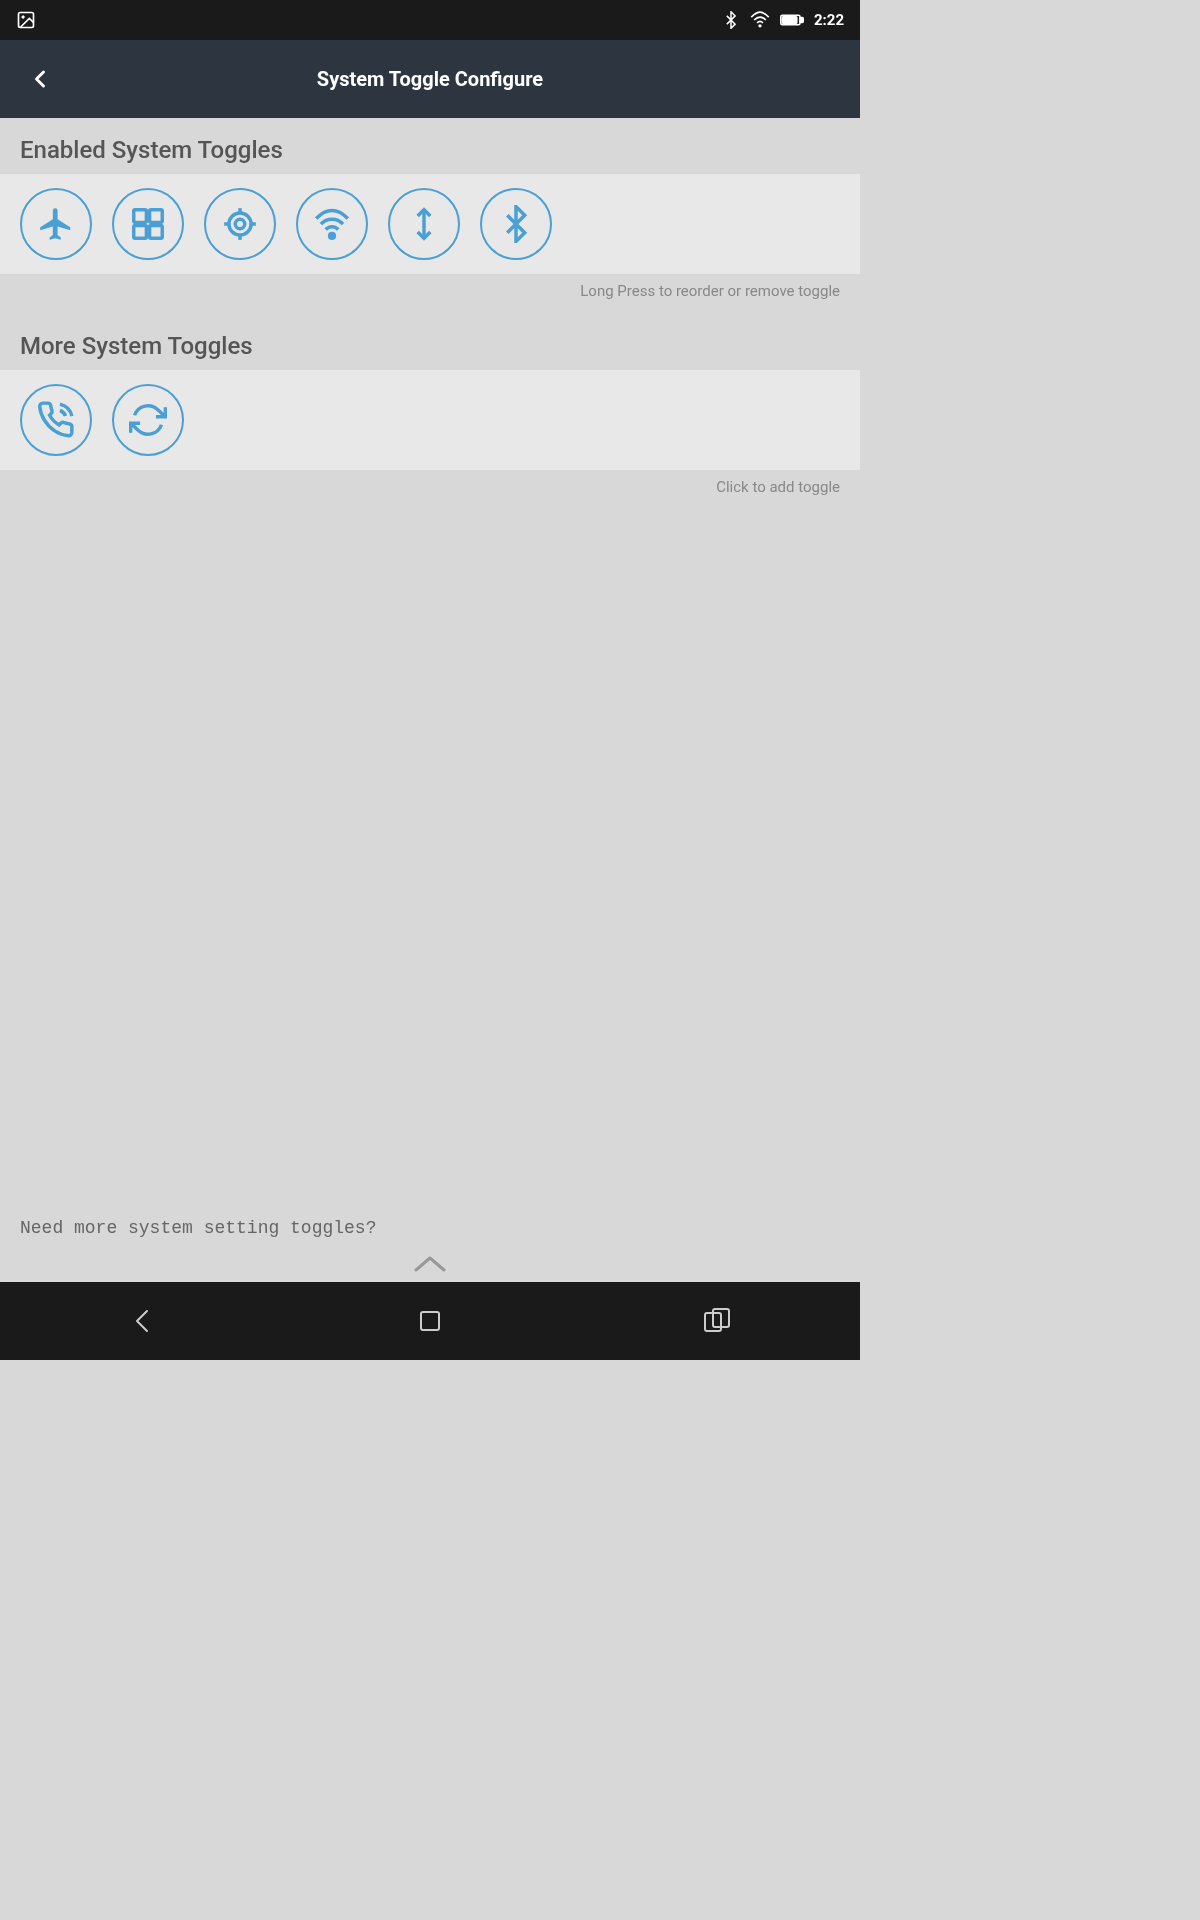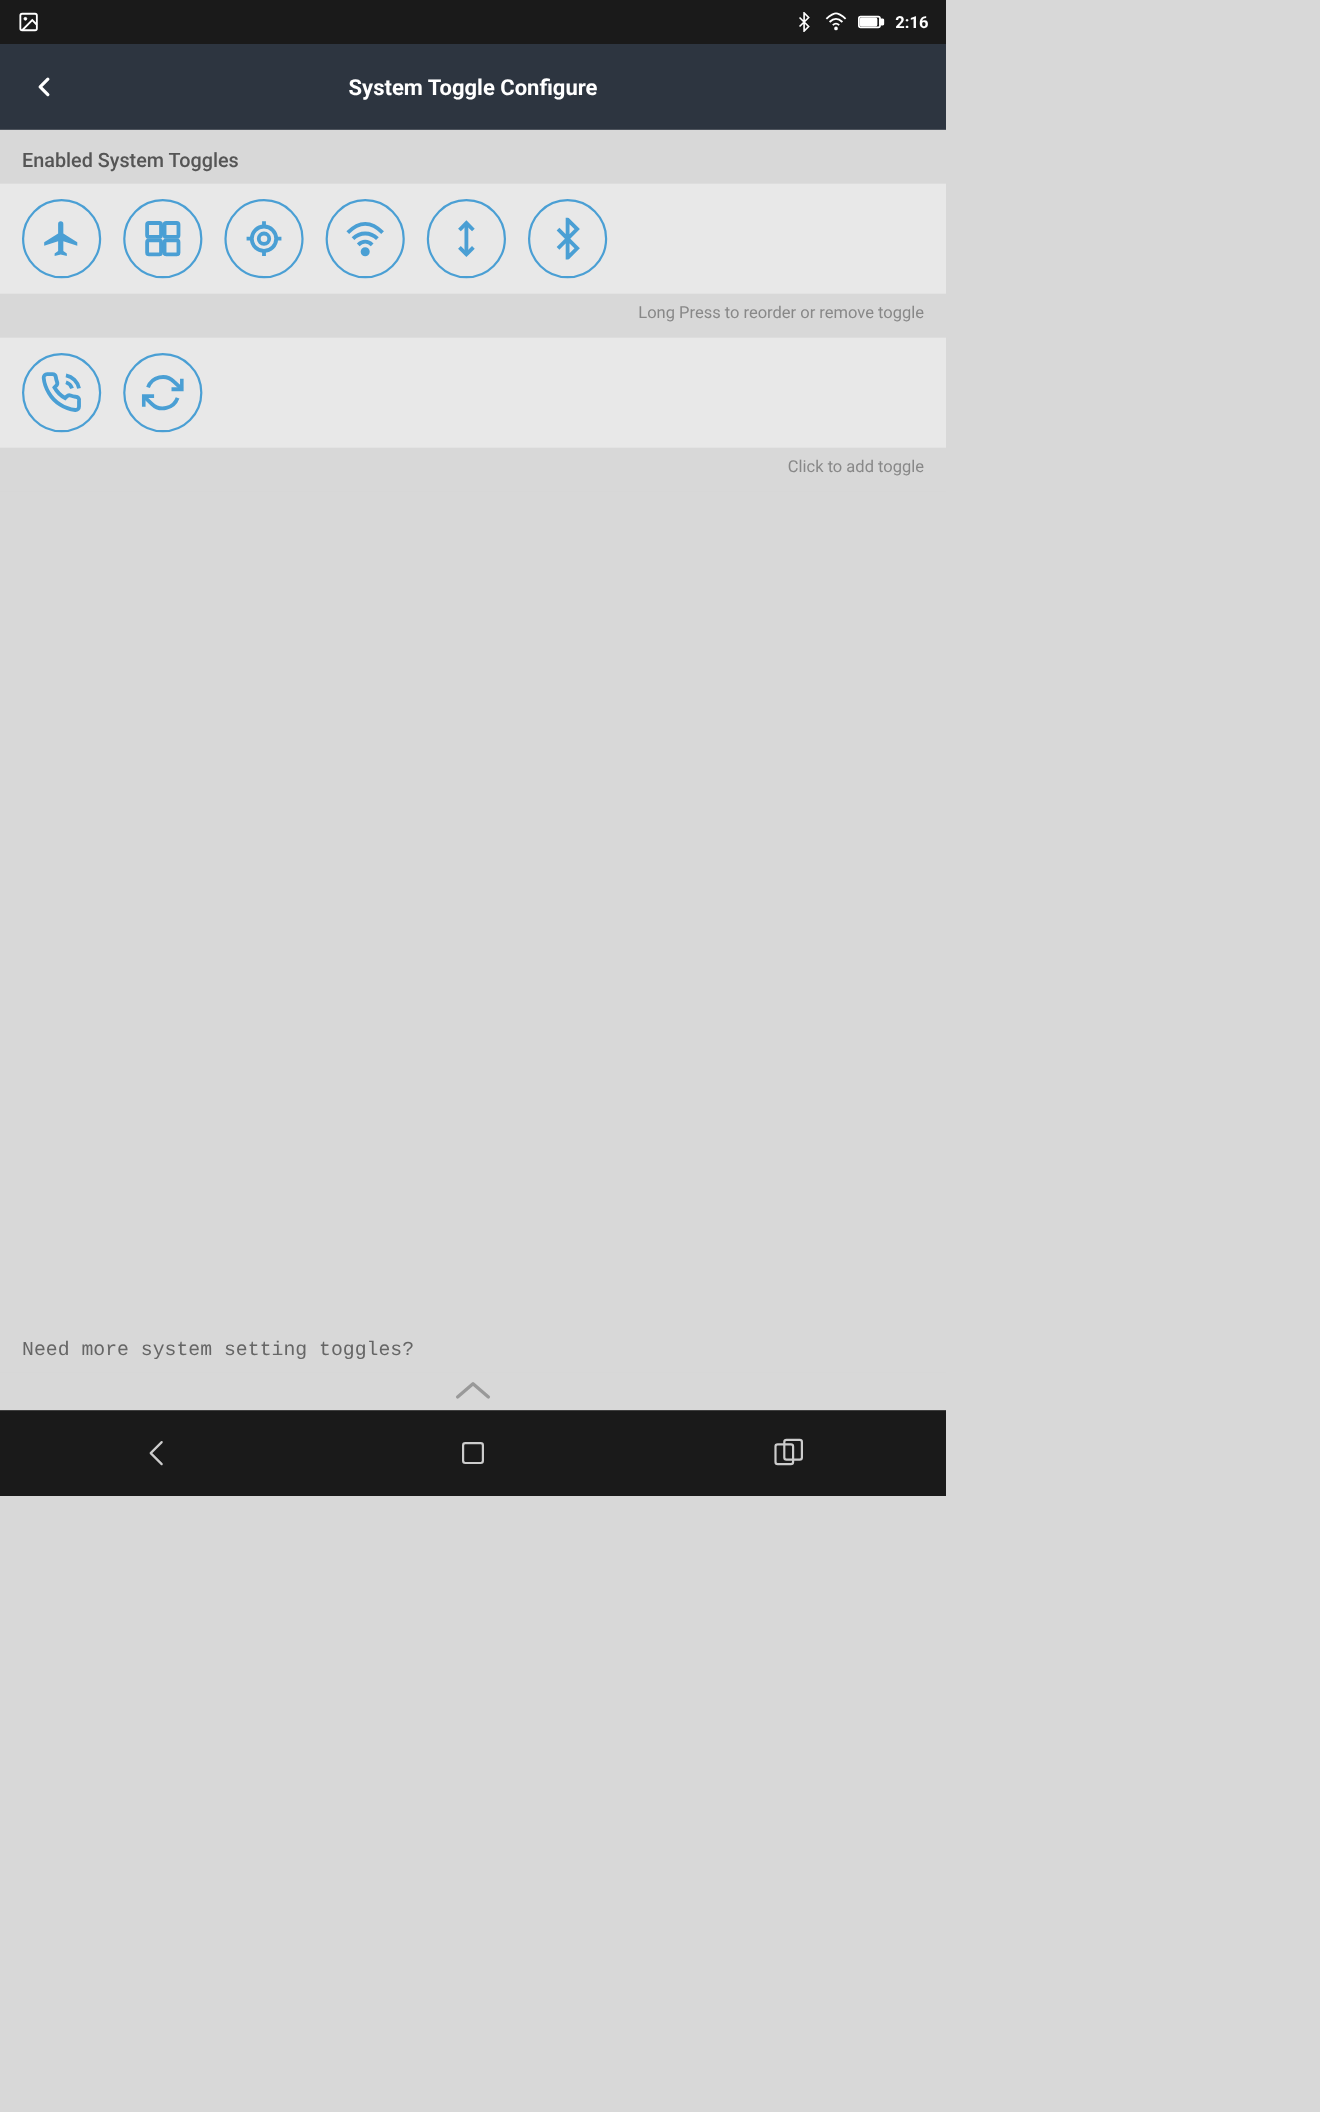--- a/index.html
+++ b/index.html
@@ -65,21 +65,21 @@
       transform: translateX(-50%);
     }
 
     
     .main-content {
       background: #d8d8d8;
       padding: 0;
     }
 
     .section-title {
-      font-size: 18px;
+      font-size: 24px;
       color: #555;
       font-weight: 500;
       padding: 18px 20px 10px 20px;
     }
 
     .toggles-container {
       background: #e8e8e8;
       margin: 0 0;
       padding: 14px 20px;
       display: flex;
@@ -227,21 +227,21 @@
       <path d="M5 12c2-2 4.5-3.5 7-3.5s5 1.5 7 3.5"></path>
       <path d="M8.5 15.5c1-1 2.2-1.8 3.5-1.8s2.5.8 3.5 1.8"></path>
       <circle cx="12" cy="19" r="1" fill="white"></circle>
     </svg>
 
     <svg width="24" height="18" viewBox="0 0 30 18" fill="none" stroke="white" stroke-width="2">
       <rect x="1" y="3" width="24" height="12" rx="2" stroke="white" stroke-width="2"></rect>
       <rect x="25" y="6" width="4" height="6" rx="1" fill="white"></rect>
       <rect x="3" y="5" width="18" height="8" rx="1" fill="white"></rect>
     </svg>
-    <span>2:16</span>
+    <span>2:22</span>
   </div>
 </div>
 
 <div class="top-bar">
   <div class="back-btn">
     <svg width="28" height="28" viewBox="0 0 24 24" fill="none" stroke="white" stroke-width="2.5" stroke-linecap="round" stroke-linejoin="round">
       <polyline points="15 18 9 12 15 6"></polyline>
     </svg>
   </div>
   <div class="top-bar-title">System Toggle Configure</div>
@@ -299,20 +299,21 @@
     <div class="toggle-icon">
       <svg viewBox="0 0 24 24" stroke="#4a9fd4" stroke-width="2.2" fill="none">
         <polyline points="6.5 6.5 17.5 17.5 12 23 12 1 17.5 6.5 6.5 17.5"></polyline>
       </svg>
     </div>
 
   </div>
 
   <div class="hint-text">Long Press to reorder or remove toggle</div>
 
+  <div class="section-title">More System Toggles</div>
 
   <div class="more-toggles-container">
 
     <div class="toggle-icon">
       <svg viewBox="0 0 24 24" stroke="#4a9fd4" stroke-width="2" fill="none">
         <path d="M22 16.92v3a2 2 0 0 1-2.18 2 19.79 19.79 0 0 1-8.63-3.07A19.5 19.5 0 0 1 4.7 12.15 19.79 19.79 0 0 1 1.72 3.52 2 2 0 0 1 3.69 1.34h3a2 2 0 0 1 2 1.72 12.84 12.84 0 0 0 .7 2.81 2 2 0 0 1-.45 2.11L7.91 9a16 16 0 0 0 6.09 6.09l1.02-1.02a2 2 0 0 1 2.11-.45 12.84 12.84 0 0 0 2.81.7A2 2 0 0 1 22 16.92z" stroke="#4a9fd4"></path>
         <path d="M14.5 2a9.5 9.5 0 0 1 7.5 7.5" stroke="#4a9fd4"></path>
         <path d="M14.5 6a5.5 5.5 0 0 1 3.5 3.5" stroke="#4a9fd4"></path>
       </svg>
     </div>

